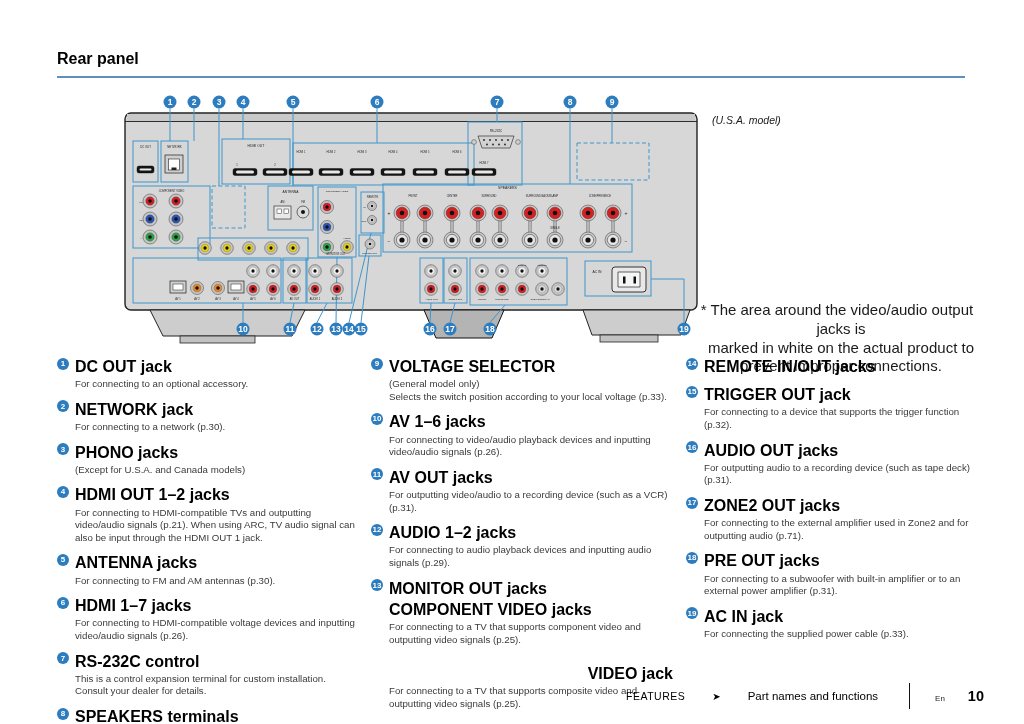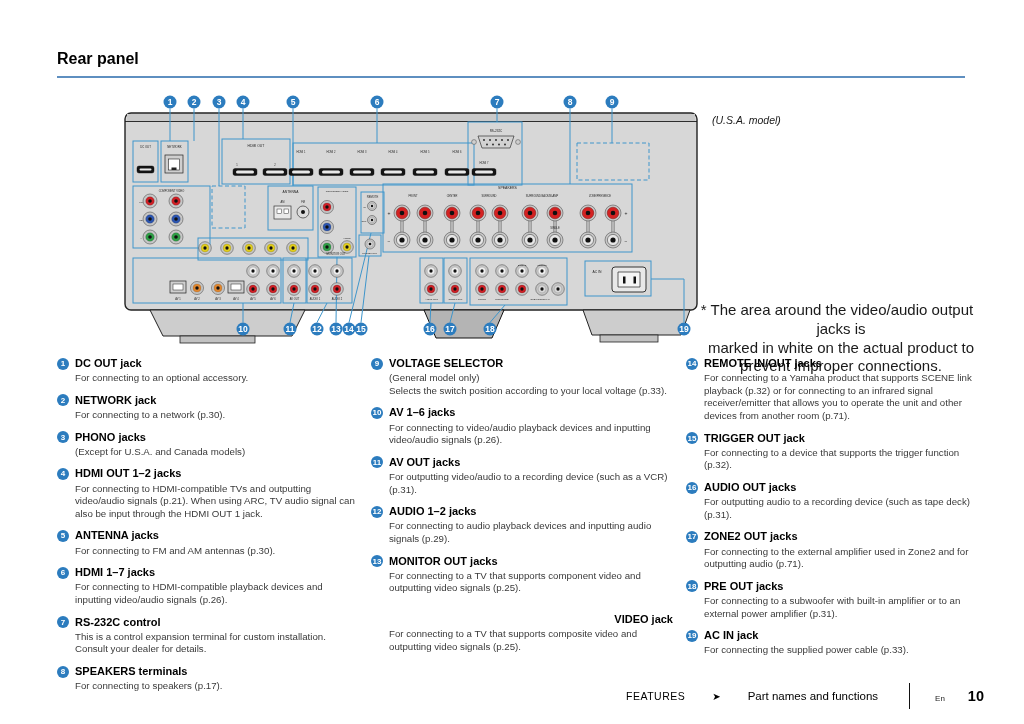--- a/index.html
+++ b/index.html
@@ -12,21 +12,21 @@
   .descriptions{position:absolute;top:357px;left:0;width:1024px;}
   .desc-col{position:absolute;top:0;}
   .desc-col.c1{left:57px;width:302px;}
   .desc-col.c2{left:371px;width:302px;}
   .desc-col.c3{left:686px;width:294px;}
   .desc-item{margin-bottom:9px;}
   .desc-head{display:flex;align-items:flex-start;margin-bottom:2px;}
   .desc-head.cont{margin-left:18px;}
   .desc-head.gap{margin-top:18px;justify-content:flex-end;}
   .num-badge{flex:0 0 auto;width:12px;height:12px;border-radius:50%;background:#2c7cbe;color:#fff;font-size:8px;font-weight:bold;display:inline-flex;align-items:center;justify-content:center;margin-right:6px;margin-top:0.5px;}
-  .desc-title{font-weight:bold;font-size:11px;color:#000;line-height:1.2;}
+  .desc-title{font-weight:bold;font-size:16px;color:#000;line-height:1.2;}
   .desc-body{margin:0 0 0 18px;font-size:9.7px;color:#3a3a3a;line-height:1.3;}
   .footer{position:absolute;top:683px;left:57px;right:40px;display:flex;align-items:center;justify-content:flex-end;gap:15px;}
   .footer .section{font-size:10.5px;letter-spacing:0.5px;}
   .footer .arrow{font-size:10px;margin:0 12px;}
   .footer .subsection{font-size:11.5px;}
   .footer .divider{width:1px;height:26px;background:#111;margin:0 10px 0 16px;}
   .footer .lang{font-size:8px;margin:4px 8px 0 0;color:#222;}
   .footer .pagenum{font-size:14.5px;font-weight:bold;}
   
   svg text{font-family:"Liberation Sans",sans-serif;fill:#1d1d1d;text-anchor:middle;}
@@ -677,21 +677,21 @@
           <span class="num-badge">5</span>
           <span class="desc-title">ANTENNA jacks</span>
         </div>
         <p class="desc-body">For connecting to FM and AM antennas (p.30).</p>
       </div>
       <div class="desc-item">
         <div class="desc-head">
           <span class="num-badge">6</span>
           <span class="desc-title">HDMI 1–7 jacks</span>
         </div>
-        <p class="desc-body">For connecting to HDMI-compatible playback devices and inputting video/audio signals (p.26).</p>
+        <p class="desc-body">For connecting to HDMI-compatible voltage devices and inputting video/audio signals (p.26).</p>
       </div>
       <div class="desc-item">
         <div class="desc-head">
           <span class="num-badge">7</span>
           <span class="desc-title">RS-232C control</span>
         </div>
         <p class="desc-body">This is a control expansion terminal for custom installation. Consult your dealer for details.</p>
       </div>
       <div class="desc-item">
         <div class="desc-head">
@@ -728,35 +728,37 @@
         <div class="desc-head">
           <span class="num-badge">12</span>
           <span class="desc-title">AUDIO 1–2 jacks</span>
         </div>
         <p class="desc-body">For connecting to audio playback devices and inputting audio signals (p.29).</p>
       </div>
       <div class="desc-item">
         <div class="desc-head">
           <span class="num-badge">13</span>
           <span class="desc-title">MONITOR OUT jacks</span>
+        </div>
+        <div class="desc-head cont">
+          <span class="desc-title">COMPONENT VIDEO jacks</span>
         </div>
         <p class="desc-body">For connecting to a TV that supports component video and outputting video signals (p.25).</p>
         <div class="desc-head cont gap">
           <span class="desc-title">VIDEO jack</span>
         </div>
         <p class="desc-body">For connecting to a TV that supports composite video and outputting video signals (p.25).</p>
       </div>
     </div>
   <div class="desc-col c3">
       <div class="desc-item">
         <div class="desc-head">
           <span class="num-badge">14</span>
           <span class="desc-title">REMOTE IN/OUT jacks</span>
         </div>
-        <p class="desc-body">For connecting to a Yamaha product that supports SCENE link playback (p.32) or for connecting to an infrared signal receiver/emitter that allows you to operate the unit and other devices from another room (p.71).</p>
       </div>
       <div class="desc-item">
         <div class="desc-head">
           <span class="num-badge">15</span>
           <span class="desc-title">TRIGGER OUT jack</span>
         </div>
         <p class="desc-body">For connecting to a device that supports the trigger function (p.32).</p>
       </div>
       <div class="desc-item">
         <div class="desc-head">

